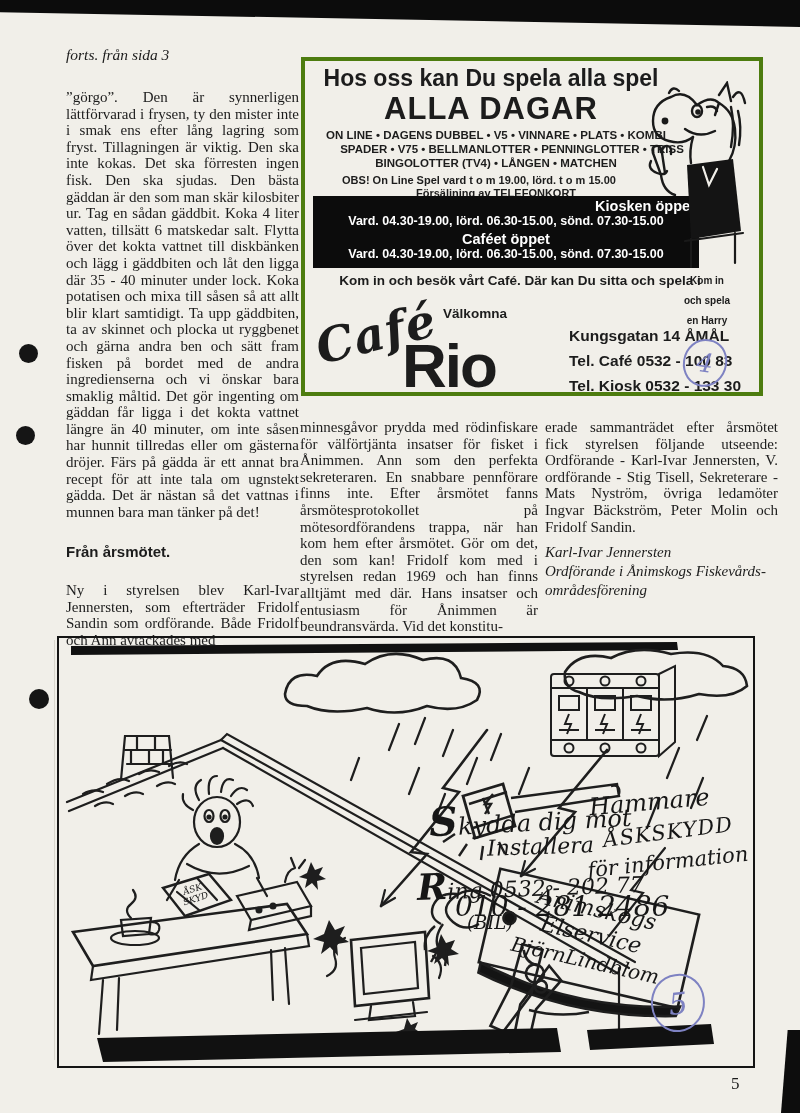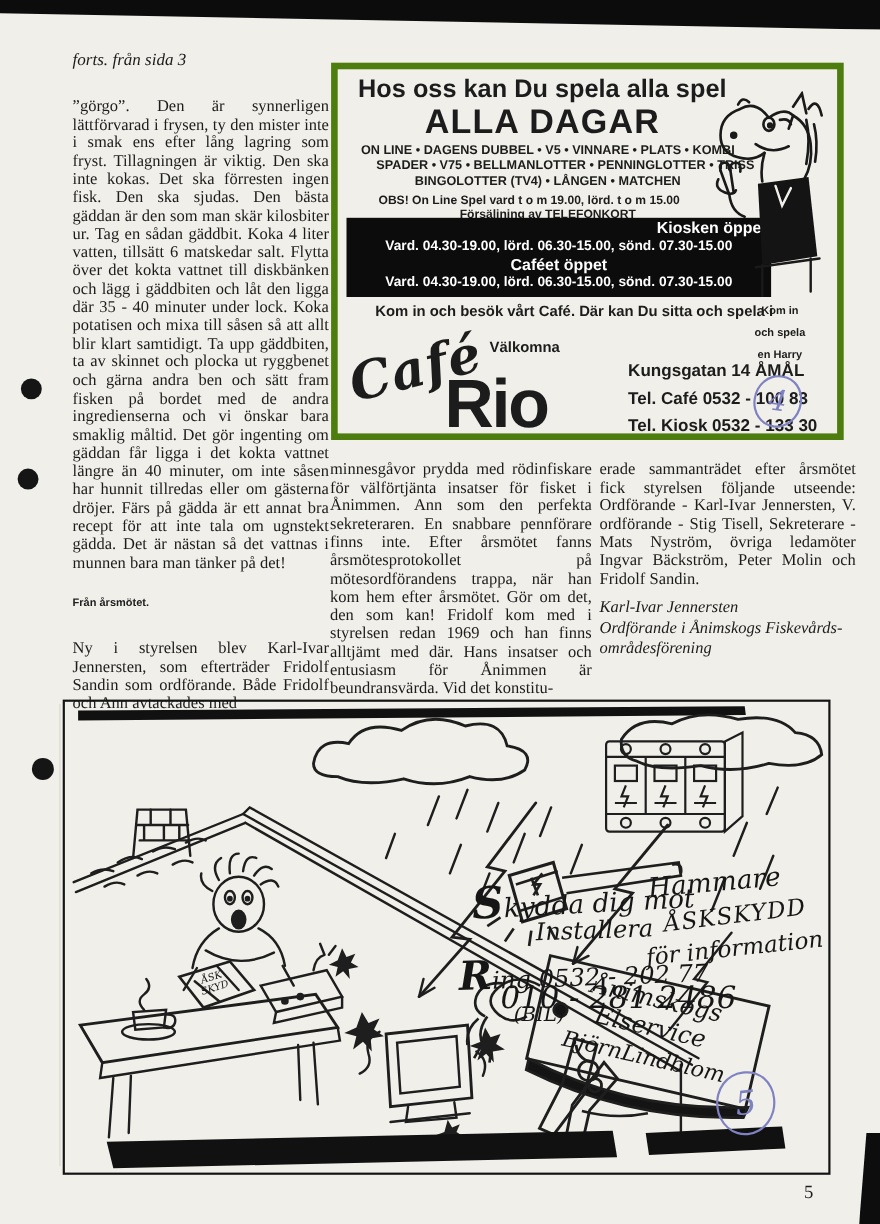--- a/index.html
+++ b/index.html
@@ -15,25 +15,25 @@
   .top-strip { left:0; top:0; width:800px; height:27px; background:#0c0c0c;
     clip-path:polygon(0 0,100% 0,100% 100%,0 45%); }
   .br-strip { left:781px; top:1030px; width:19px; height:83px; background:#0d0d0d;
     clip-path:polygon(35% 0,100% 0,100% 100%,0 100%); }
   .hole { border-radius:50%; background:#151515; }
   .fold-line { left:54px; top:640px; width:1px; height:420px; background:#d9d6cd; }
 
   
   .body-col { text-align:justify; font-size:15px; line-height:16.6px; letter-spacing:0;margin-top:16px; }
   .forts { font-style:italic; font-size:15.5px; }
-  .col-head { font-family:"Liberation Sans", sans-serif; font-weight:bold; font-size:10px; }
+  .col-head { font-family:"Liberation Sans", sans-serif; font-weight:bold; font-size:15px; }
   .sig { font-style:italic; font-size:15px; line-height:19px; }
 
   
-  .cafe-ad { left:301px; top:57px; width:454px; height:331px; border:6px solid #4d7c0f; }
+  .cafe-ad { left:301px; top:57px; width:454px; height:331px; border:4px solid #4d7c0f; }
   .cafe-ad .ctr { position:absolute; text-align:center; white-space:nowrap; }
   .ad-head { font-family:"Liberation Sans", sans-serif; font-weight:bold; }
   .hours-box { position:absolute; left:8px; top:135px; width:386px; height:72px;
     background:#0c0c0c; color:#fff; text-align:center; font-family:"Liberation Sans", sans-serif;
     font-weight:bold; }
   .hours-box div { white-space:nowrap; }
   .logo-cafe { font-family:"DejaVu Serif", serif; font-style:italic; font-weight:bold;
     font-size:47px; transform:rotate(-14deg); letter-spacing:1px; }
   .logo-rio { font-family:"Liberation Sans", sans-serif; font-weight:900; font-size:62px;
     letter-spacing:-2px; }

